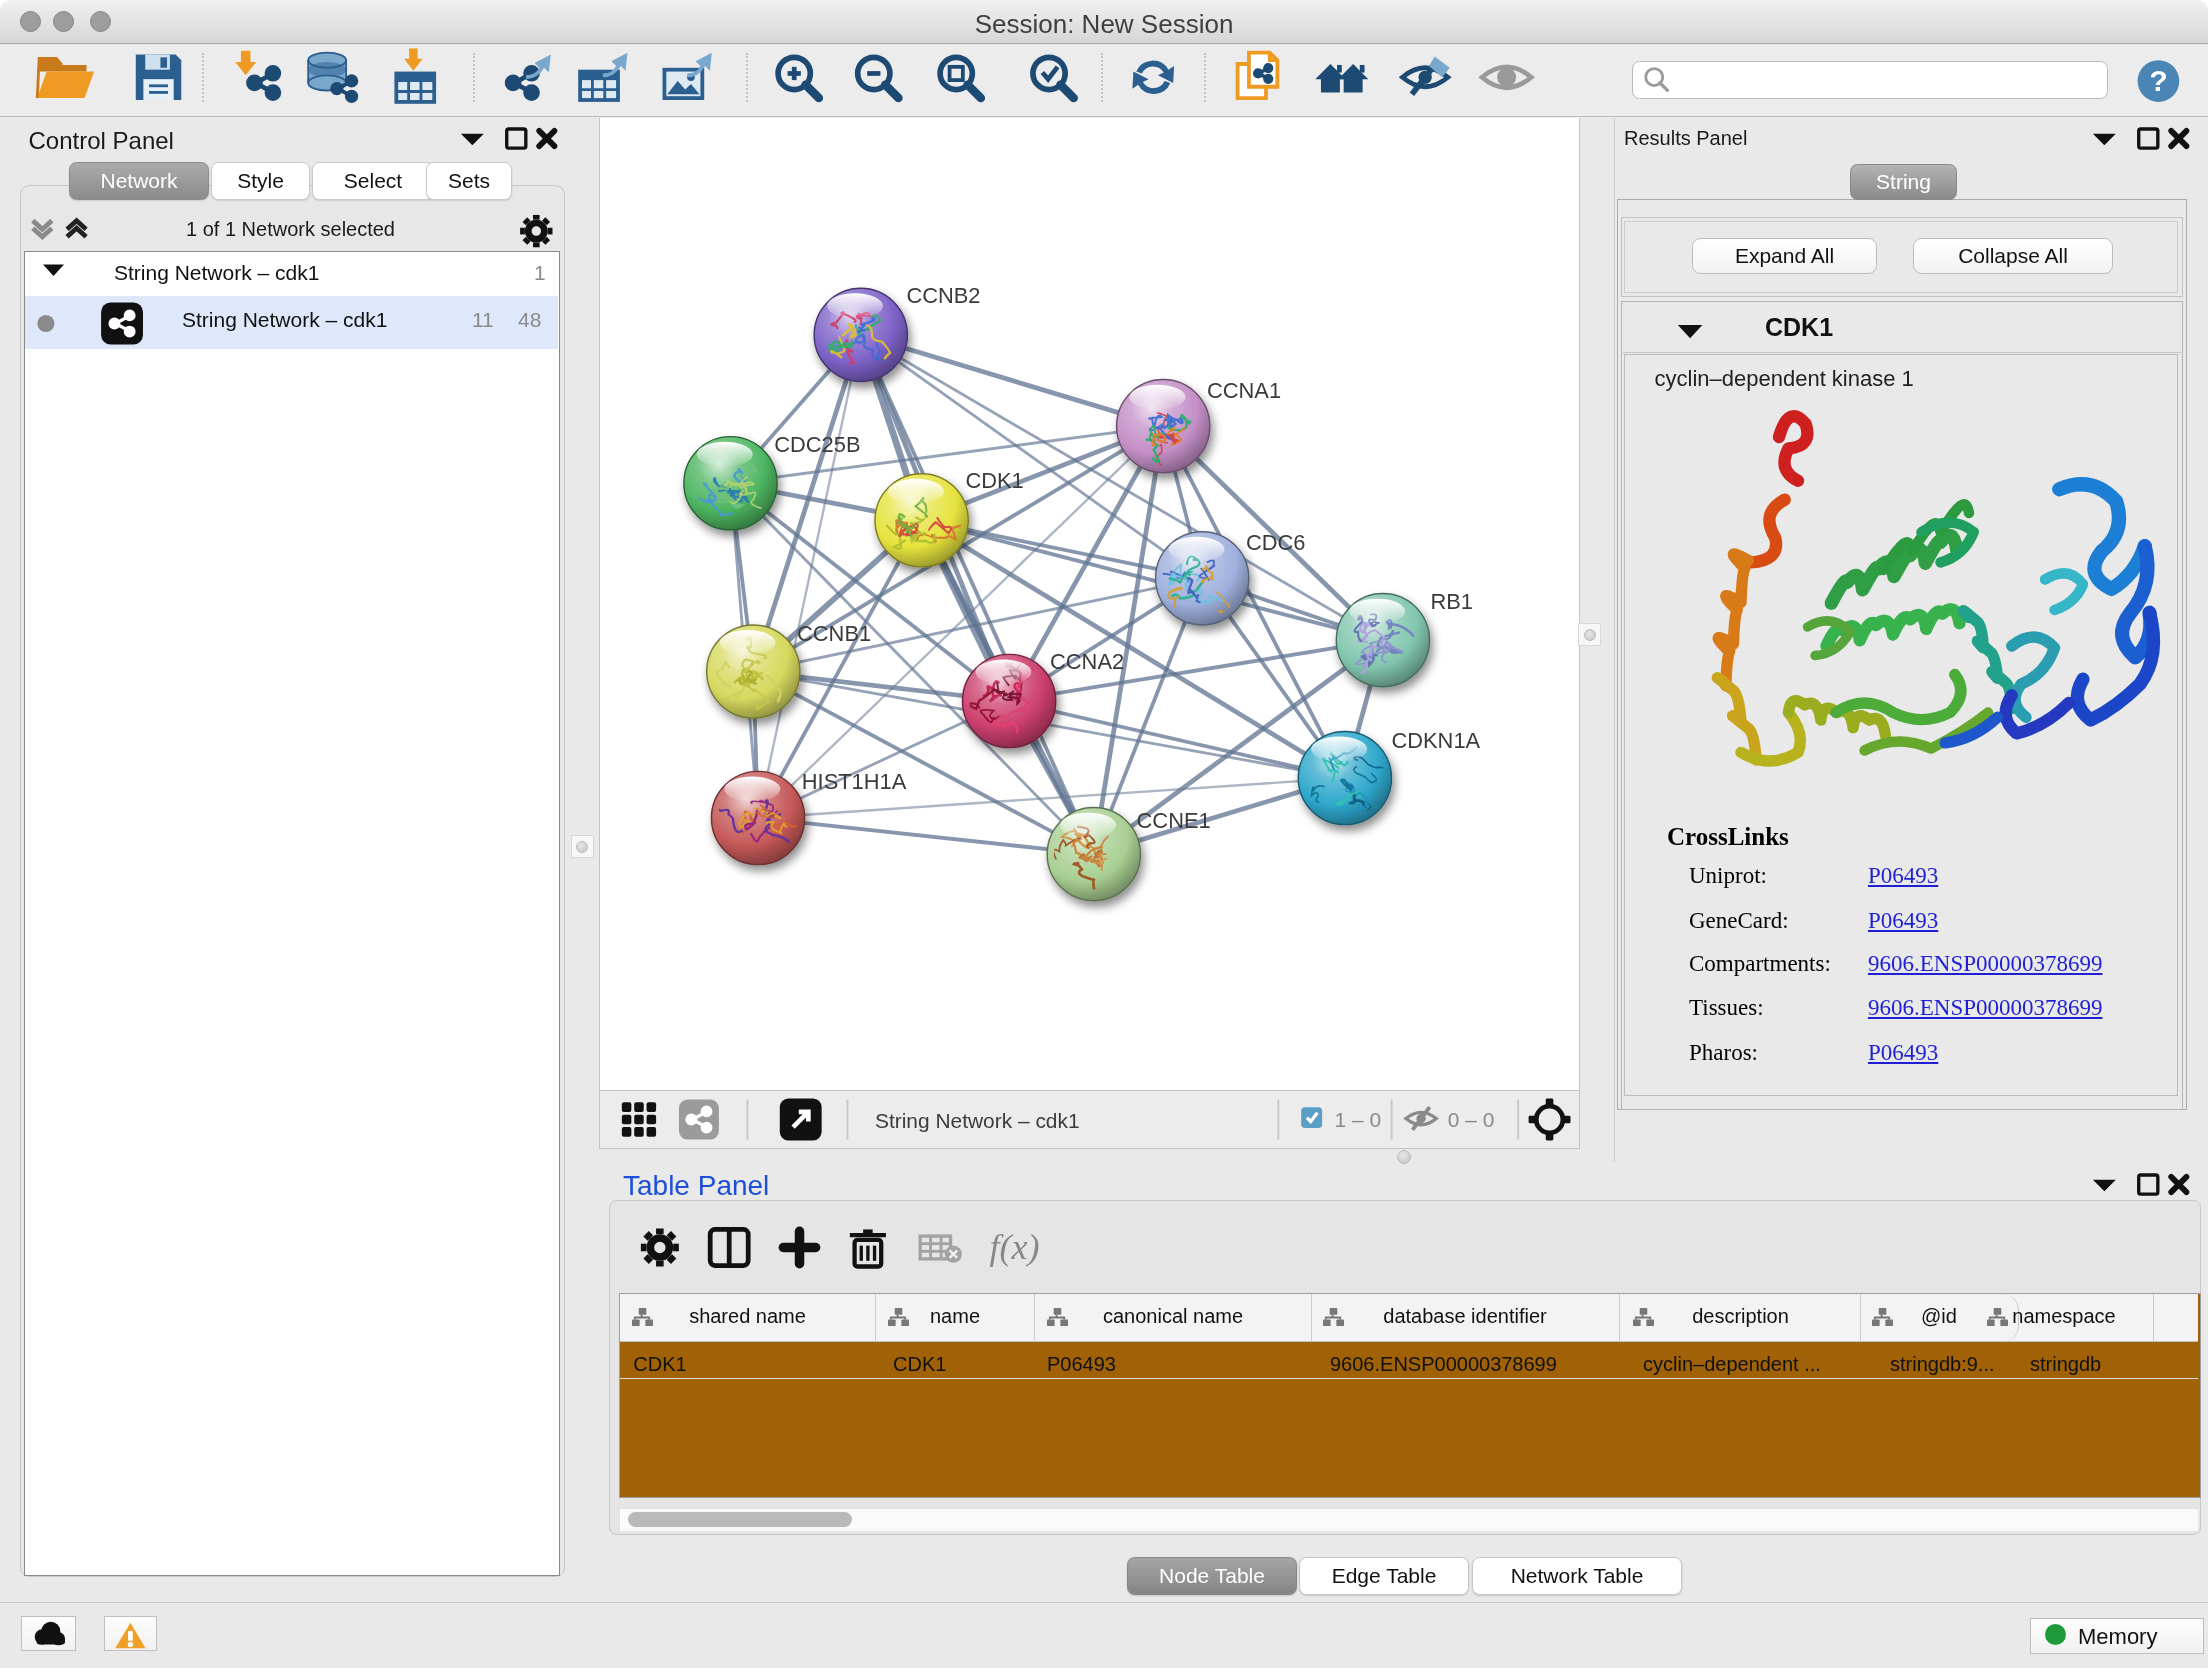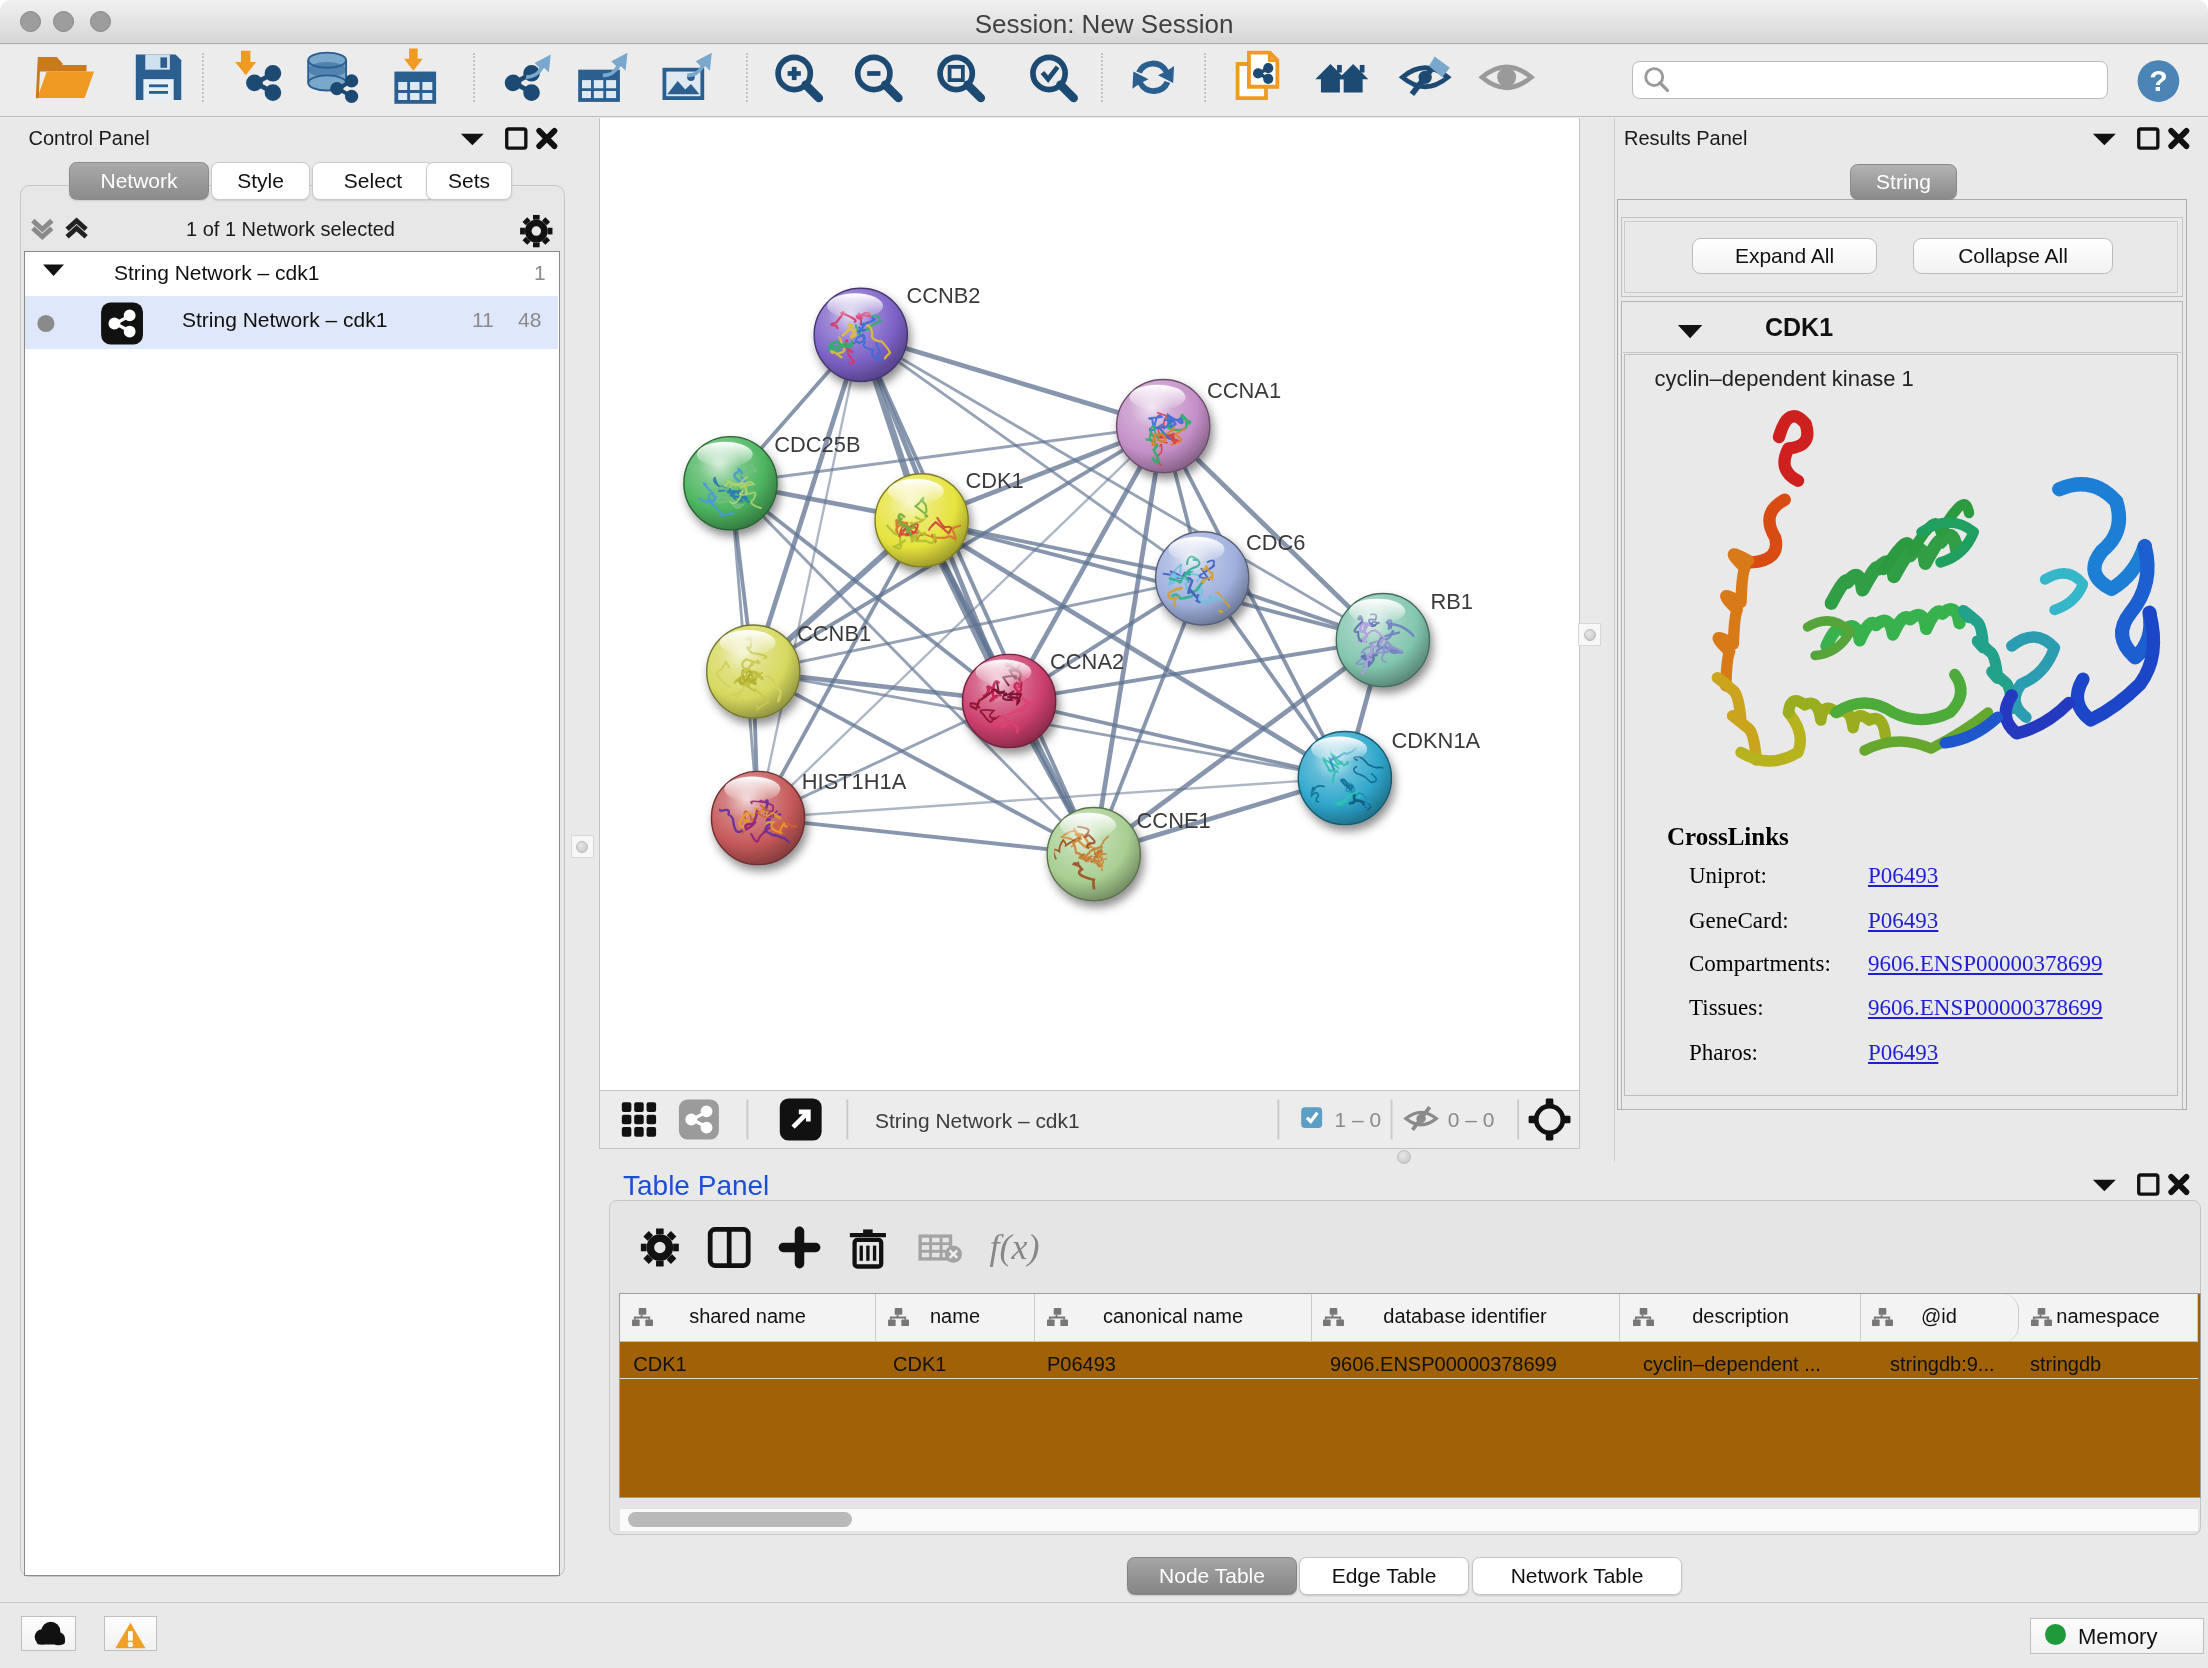--- a/index.html
+++ b/index.html
@@ -12,21 +12,21 @@
   background:linear-gradient(#f1f1f1,#d6d6d6); border-bottom:1.9px solid #a8a8a8; border-radius:10.5px 10.5px 0 0; z-index:1; }
 #title { z-index:2; width:100%; text-align:center; top:8.6px; font-size:26px; color:#404040; }
 .tl { z-index:2; top:11.4px; width:21px; height:21px; border-radius:50%; background:#9d9d9d; border:1.4px solid #868686; }
 
 
 #toolbar { left:0; top:46px; width:2208px; height:72px; background:#ececec; }
 .tsep { top:53px; height:49px; width:0; border-left:2.9px dotted #c4c4c4; position:absolute; }
 #searchbox { left:1632px; top:61px; width:476px; height:38px; background:#fff; border:1.9px solid #b9b9b9; border-radius:7.6px; }
 
 
-#cp-title { left:28.5px; top:127px; font-size:20px; color:#1a1a1a; }
+#cp-title { left:28.5px; top:127px; font-size:24px; color:#1a1a1a; }
 .tab { z-index:5; top:162px; height:38px; border:1.4px solid #c9c9c9; background:#fff; color:#111; font-size:21px; text-align:center; line-height:35px; border-radius:7.6px; box-shadow:0 1px 1.9px rgba(0,0,0,0.12); }
 .tabsel { background:linear-gradient(#aaaaaa,#8b8b8b); color:#fff; border-color:#8b8b8b; }
 #cp-inner { left:20px; top:185px; width:545px; height:1392px; background:#e7e7e7; border:1.9px solid #c6c6c6; border-radius:9.5px; }
 #cp-selbar { left:24px; top:207px; width:537px; height:44px; }
 #cp-selbar span { color:#1a1a1a; font-size:20px; }
 #cp-tree { left:24px; top:251px; width:536px; height:1325px; background:#fff; border:1.9px solid #8a8a8a; }
 .trow1 { left:0; top:1.9px; width:533px; height:42px; background:#fff; }
 .trow2 { left:0; top:44px; width:533px; height:53px; background:#dfe8fa; }
 .graynum { color:#8a8a8a; font-size:21px; position:absolute; }
 
@@ -787,21 +787,21 @@
         <svg width="23" height="21" viewBox="0 0 24 22" style="position:absolute;top:13.3px;left:11.4px;">
           <g fill="#777">
             <rect x="8" y="1" width="8" height="7" rx="1"></rect>
             <rect x="1" y="13" width="8" height="7" rx="1"></rect>
             <rect x="15" y="13" width="8" height="7" rx="1"></rect>
             <path d="M11 8 L11 11 L4 11 L4 13 M11 11 L19 11 L19 13" stroke="#777" stroke-width="2" fill="none"></path>
           </g>
         </svg>
         <span>@id</span>
       </div>
-<div class="th" style="left:1399px;width:179px;">
+<div class="th" style="left:1355px;width:179px;">
         <svg width="23" height="21" viewBox="0 0 24 22" style="position:absolute;top:13.3px;left:11.4px;">
           <g fill="#777">
             <rect x="8" y="1" width="8" height="7" rx="1"></rect>
             <rect x="1" y="13" width="8" height="7" rx="1"></rect>
             <rect x="15" y="13" width="8" height="7" rx="1"></rect>
             <path d="M11 8 L11 11 L4 11 L4 13 M11 11 L19 11 L19 13" stroke="#777" stroke-width="2" fill="none"></path>
           </g>
         </svg>
         <span>namespace</span>
       </div>

